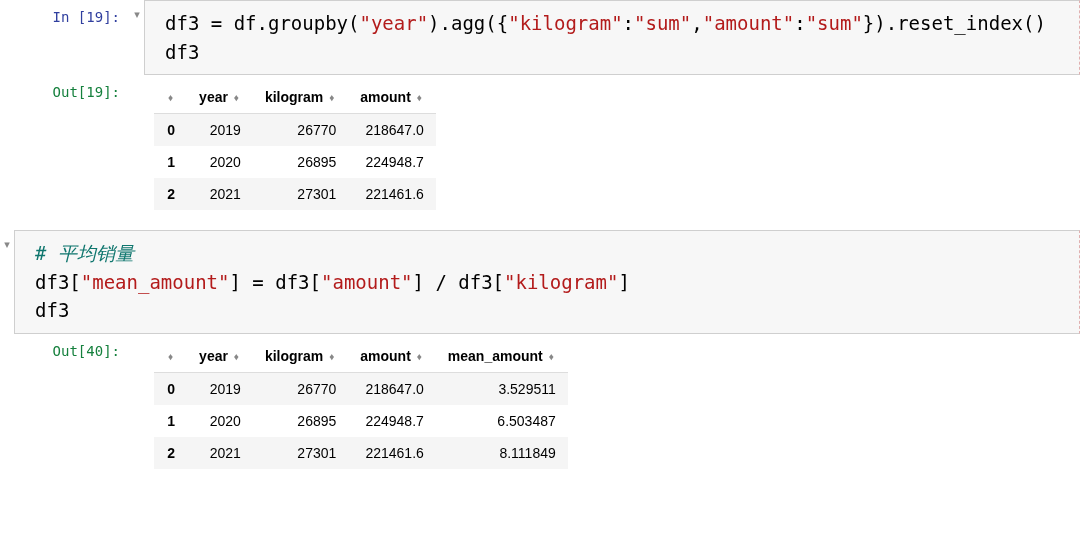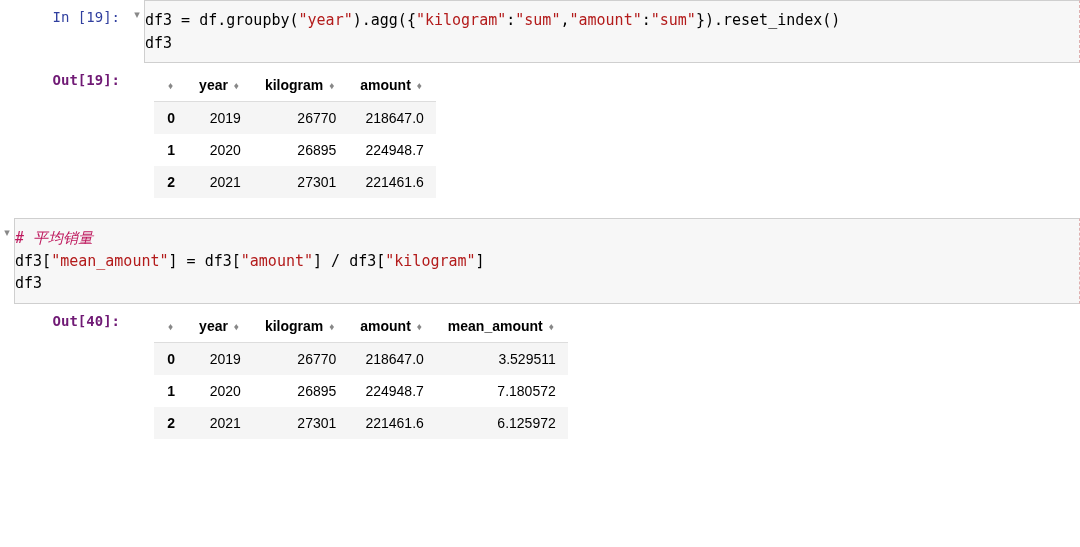--- a/index.html
+++ b/index.html
@@ -16,37 +16,37 @@
   .prompt {
     width: 130px;
     min-width: 130px;
     padding: 8px 10px 4px 0;
     text-align: right;
     font-family: "Menlo", "Consolas", monospace;
     font-size: 14px;
     line-height: 1.3;
   }
   .prompt-in { color: #303f9f; }
-  .prompt-out { color: #701a75; font-weight: bold; }
+  .prompt-out { color: #15803d; }
   .run-indicator {
     width: 14px;
     min-width: 14px;
     padding-top: 8px;
     color: #888;
     font-size: 11px;
     text-align: center;
   }
   .input-area {
     flex: 1;
     background: #f7f7f7;
     border: 1px solid #cfcfcf;
     border-right: 1px dashed #e0b0b0;
-    padding: 8px 0;
+    padding: 8px 20px;
     font-family: "Menlo", "Consolas", monospace;
-    font-size: 15px;
+    font-size: 19px;
     line-height: 1.5;
     white-space: pre;
     overflow: hidden;
   }
   .output-area {
     flex: 1;
     padding: 6px 0 20px 10px;
   }
   table.df {
     border-collapse: collapse;
@@ -73,21 +73,21 @@
     display: inline-block;
     color: #888;
     font-size: 10px;
     line-height: 8px;
     vertical-align: middle;
     margin: 0 2px;
   }
   
   .tok-name { color: #000; }
   .tok-str { color: #b31b1b; }
-  .tok-comment { color: #be185d; font-style: italic; }
+  .tok-comment { color: #0f766e; font-style: italic; }
 </style>
 </head>
 <body>
 
 <div class="cell">
   <div class="prompt prompt-in">In [19]:</div>
   <div class="run-indicator">▾</div>
   <div class="input-area"><span class="tok-name">df3 = df.groupby(</span><span class="tok-str">"year"</span><span class="tok-name">).agg({</span><span class="tok-str">"kilogram"</span><span class="tok-name">:</span><span class="tok-str">"sum"</span><span class="tok-name">,</span><span class="tok-str">"amount"</span><span class="tok-name">:</span><span class="tok-str">"sum"</span><span class="tok-name">}).reset_index()</span>
 <span class="tok-name">df3</span></div>
 </div>
@@ -156,25 +156,25 @@
           <td>2019</td>
           <td>26770</td>
           <td>218647.0</td>
           <td>3.529511</td>
         </tr>
         <tr>
           <th>1</th>
           <td>2020</td>
           <td>26895</td>
           <td>224948.7</td>
-          <td>7.180572</td>
+          <td>6.503487</td>
         </tr>
         <tr>
           <th>2</th>
           <td>2021</td>
           <td>27301</td>
           <td>221461.6</td>
-          <td>6.125972</td>
+          <td>8.111849</td>
         </tr>
       </tbody>
     </table>
   </div>
 </div>
 
 </body></html>

